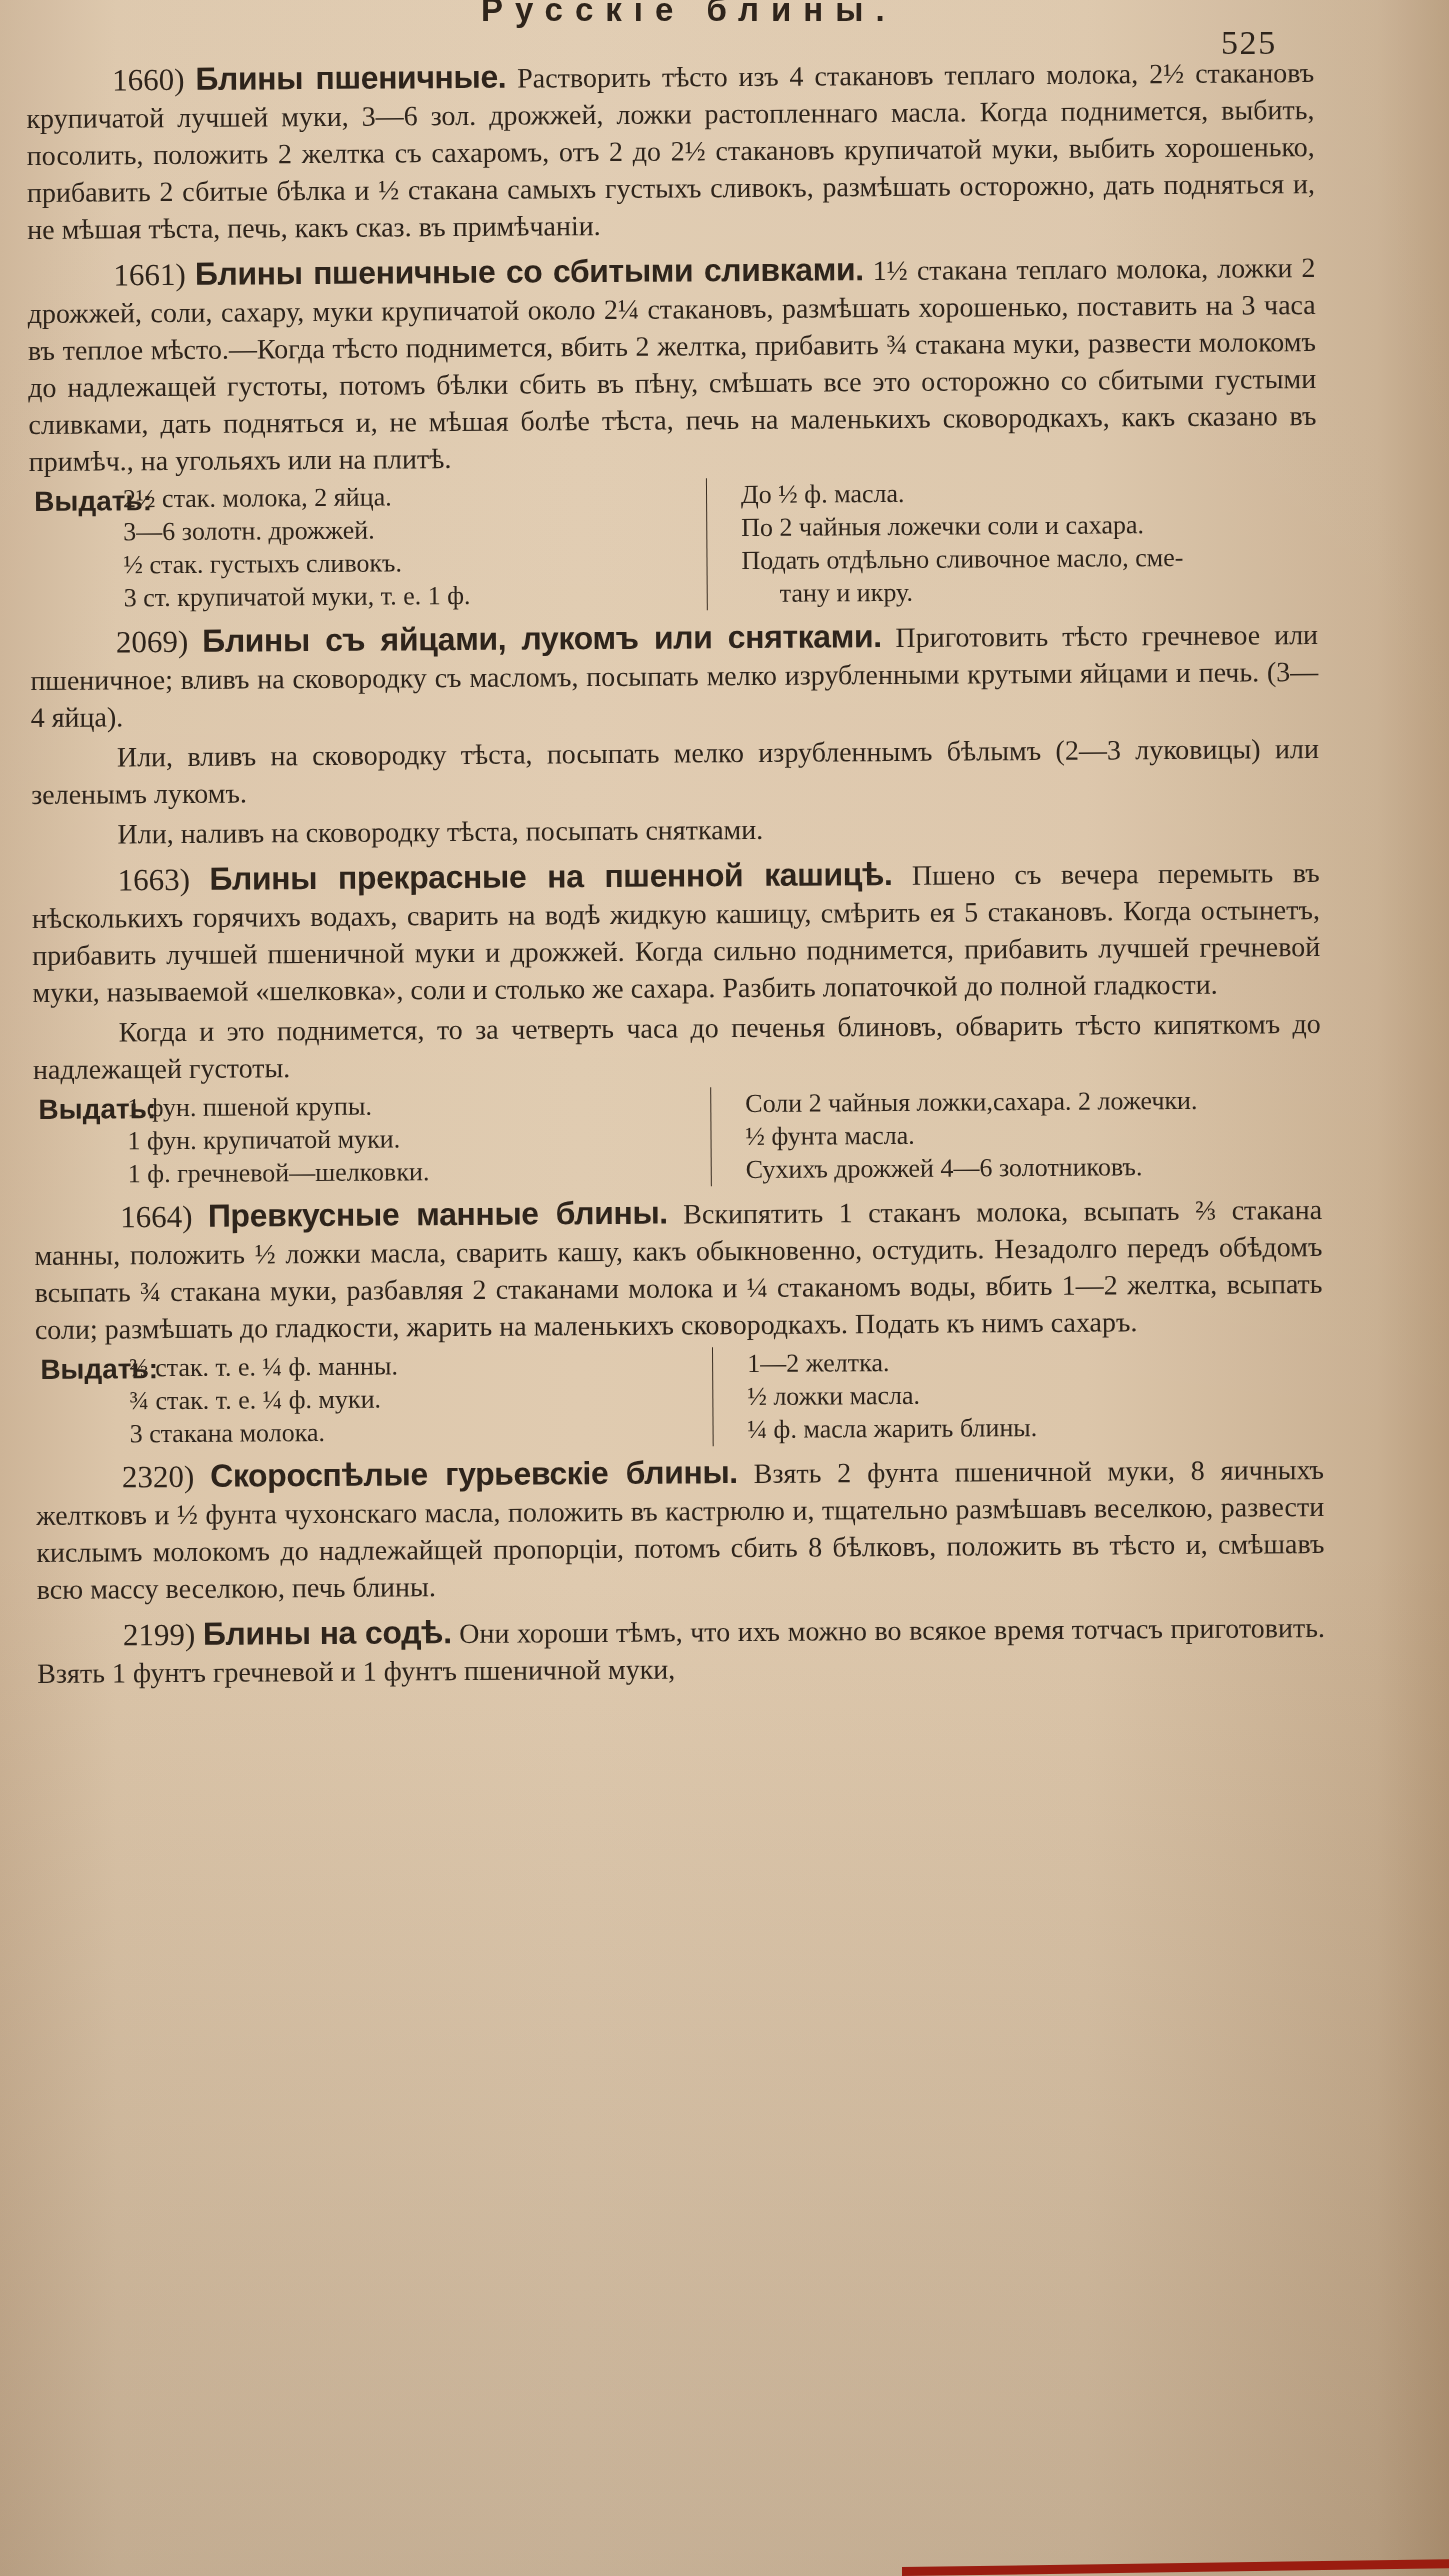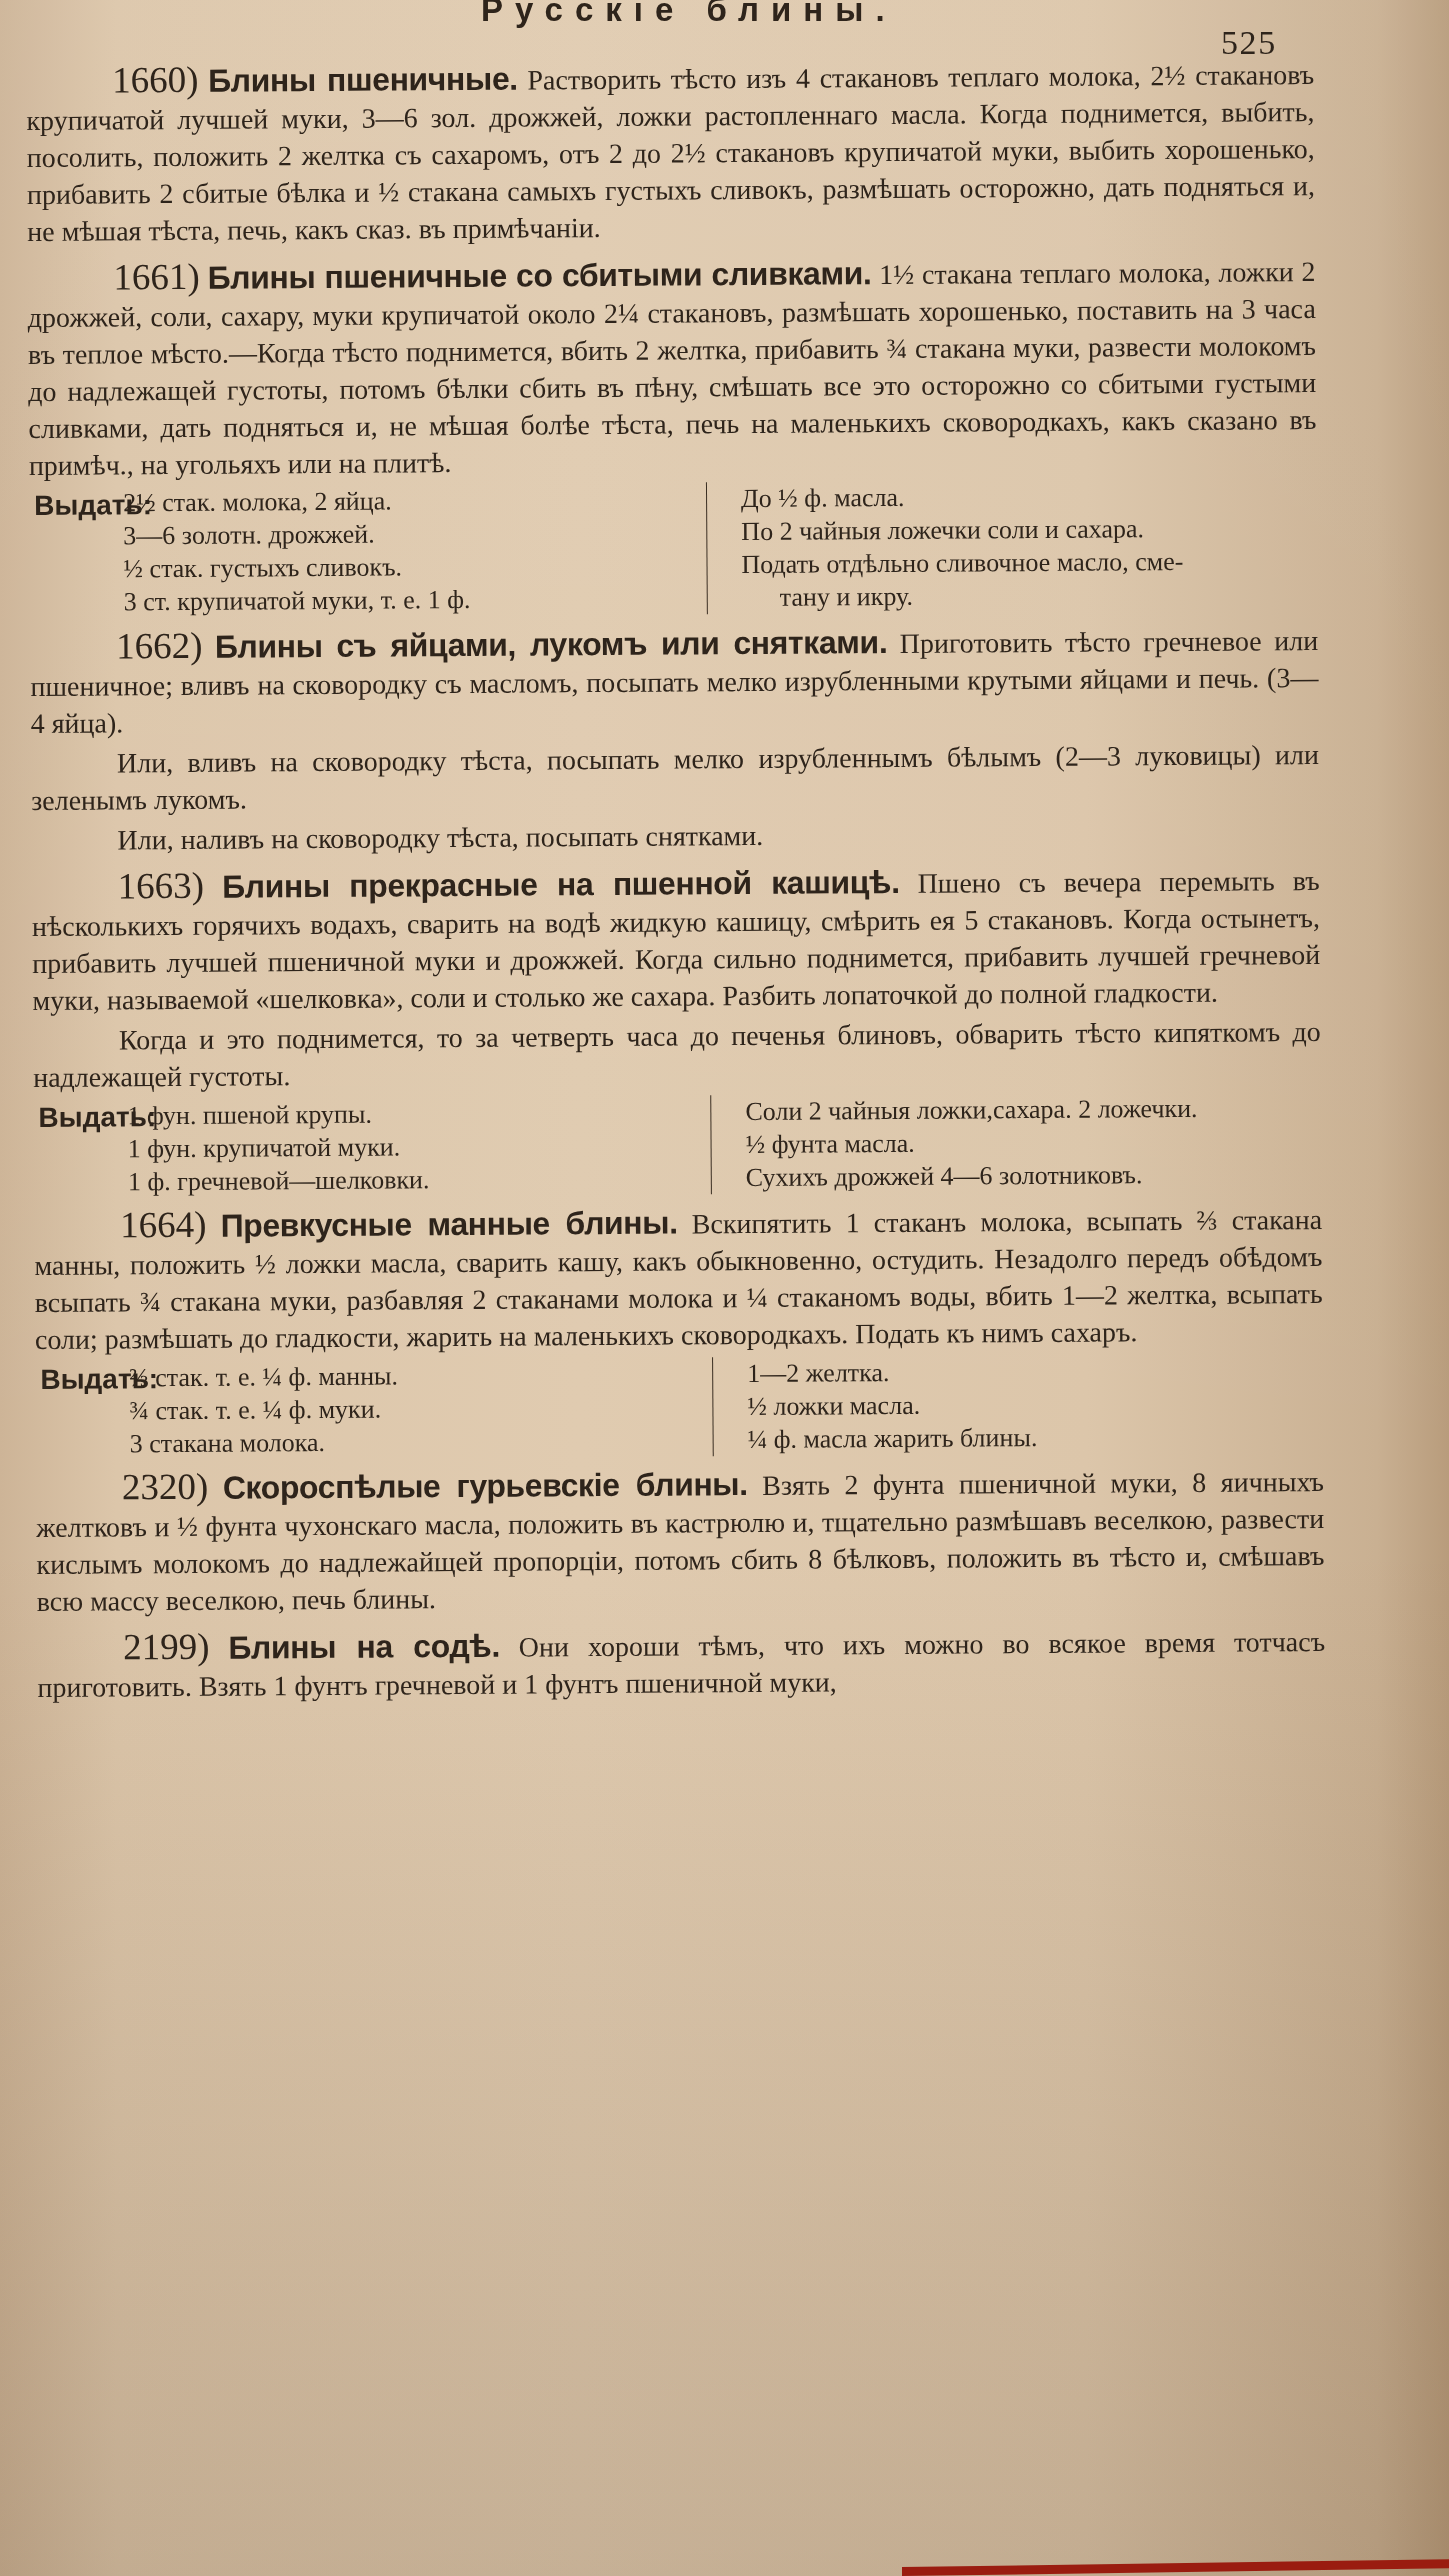--- a/index.html
+++ b/index.html
@@ -33,21 +33,21 @@
     .content {
       position: absolute; top: 62px; left: 26px; width: 1288px;
       font-size: 28px; line-height: 37px;
       text-align: justify;
       transform: rotate(-0.4deg);
       transform-origin: left top;
     }
     .recipe { margin: 0 0 8.6px 0; }
     .recipe p { margin: 0; text-indent: 86px; }
     .recipe p.cont { text-indent: 86px; margin-top: 3.4px; }
-    .num { font-size: 37px; margin-top: 16px; }
+    .num { font-size: 31px; margin-top: 16px; }
     .title {
       font-family: "Liberation Sans", "DejaVu Sans", sans-serif;
       font-weight: bold; font-size: 32px; letter-spacing: -0.4px;
     }
     .issue {
       display: grid; grid-template-columns: 678px 1fr; margin: 3.4px 0 8.6px 0;
       font-size: 26px; line-height: 33px;
     }
     .issue .col-left { position: relative; padding-left: 0; border-right: 1.7px solid #3a2e22; padding-right: 17px; }
     .issue .col-right { padding-left: 34px; }
@@ -87,21 +87,21 @@
       <div class="col-right">
         <div class="line">До ½ ф. масла.</div>
         <div class="line">По 2 чайныя ложечки соли и сахара.</div>
         <div class="line">Подать отдѣльно сливочное масло, сме-</div>
         <div class="line indent">тану и икру.</div>
       </div>
     </div>
   </div>
 
   <div class="recipe">
-    <p><span class="num">1662)</span> <span class="title">Блины съ яйцами, лукомъ или снятками.</span> <span>Приготовить тѣсто гречневое или пшеничное; вливъ на сковородку съ масломъ, посыпать мелко изрубленными крутыми яйцами и печь. (3—4 яйца).</span></p>
+    <p><span class="num">2069)</span> <span class="title">Блины съ яйцами, лукомъ или снятками.</span> <span>Приготовить тѣсто гречневое или пшеничное; вливъ на сковородку съ масломъ, посыпать мелко изрубленными крутыми яйцами и печь. (3—4 яйца).</span></p>
     <p class="cont">Или, вливъ на сковородку тѣста, посыпать мелко изрубленнымъ бѣлымъ (2—3 луковицы) или зеленымъ лукомъ.</p>
     <p class="cont">Или, наливъ на сковородку тѣста, посыпать снятками.</p>
   </div>
 
   <div class="recipe">
     <p><span class="num">1663)</span> <span class="title">Блины прекрасные на пшенной кашицѣ.</span> <span>Пшено съ вечера перемыть въ нѣсколькихъ горячихъ водахъ, сварить на водѣ жидкую кашицу, смѣрить ея 5 стакановъ. Когда остынетъ, прибавить лучшей пшеничной муки и дрожжей. Когда сильно поднимется, прибавить лучшей гречневой муки, называемой «шелковка», соли и столько же сахара. Разбить лопаточкой до полной гладкости.</span></p>
     <p class="cont">Когда и это поднимется, то за четверть часа до печенья блиновъ, обварить тѣсто кипяткомъ до надлежащей густоты.</p>
     <div class="issue">
       <div class="col-left">
         <span class="label">Выдать:</span>

